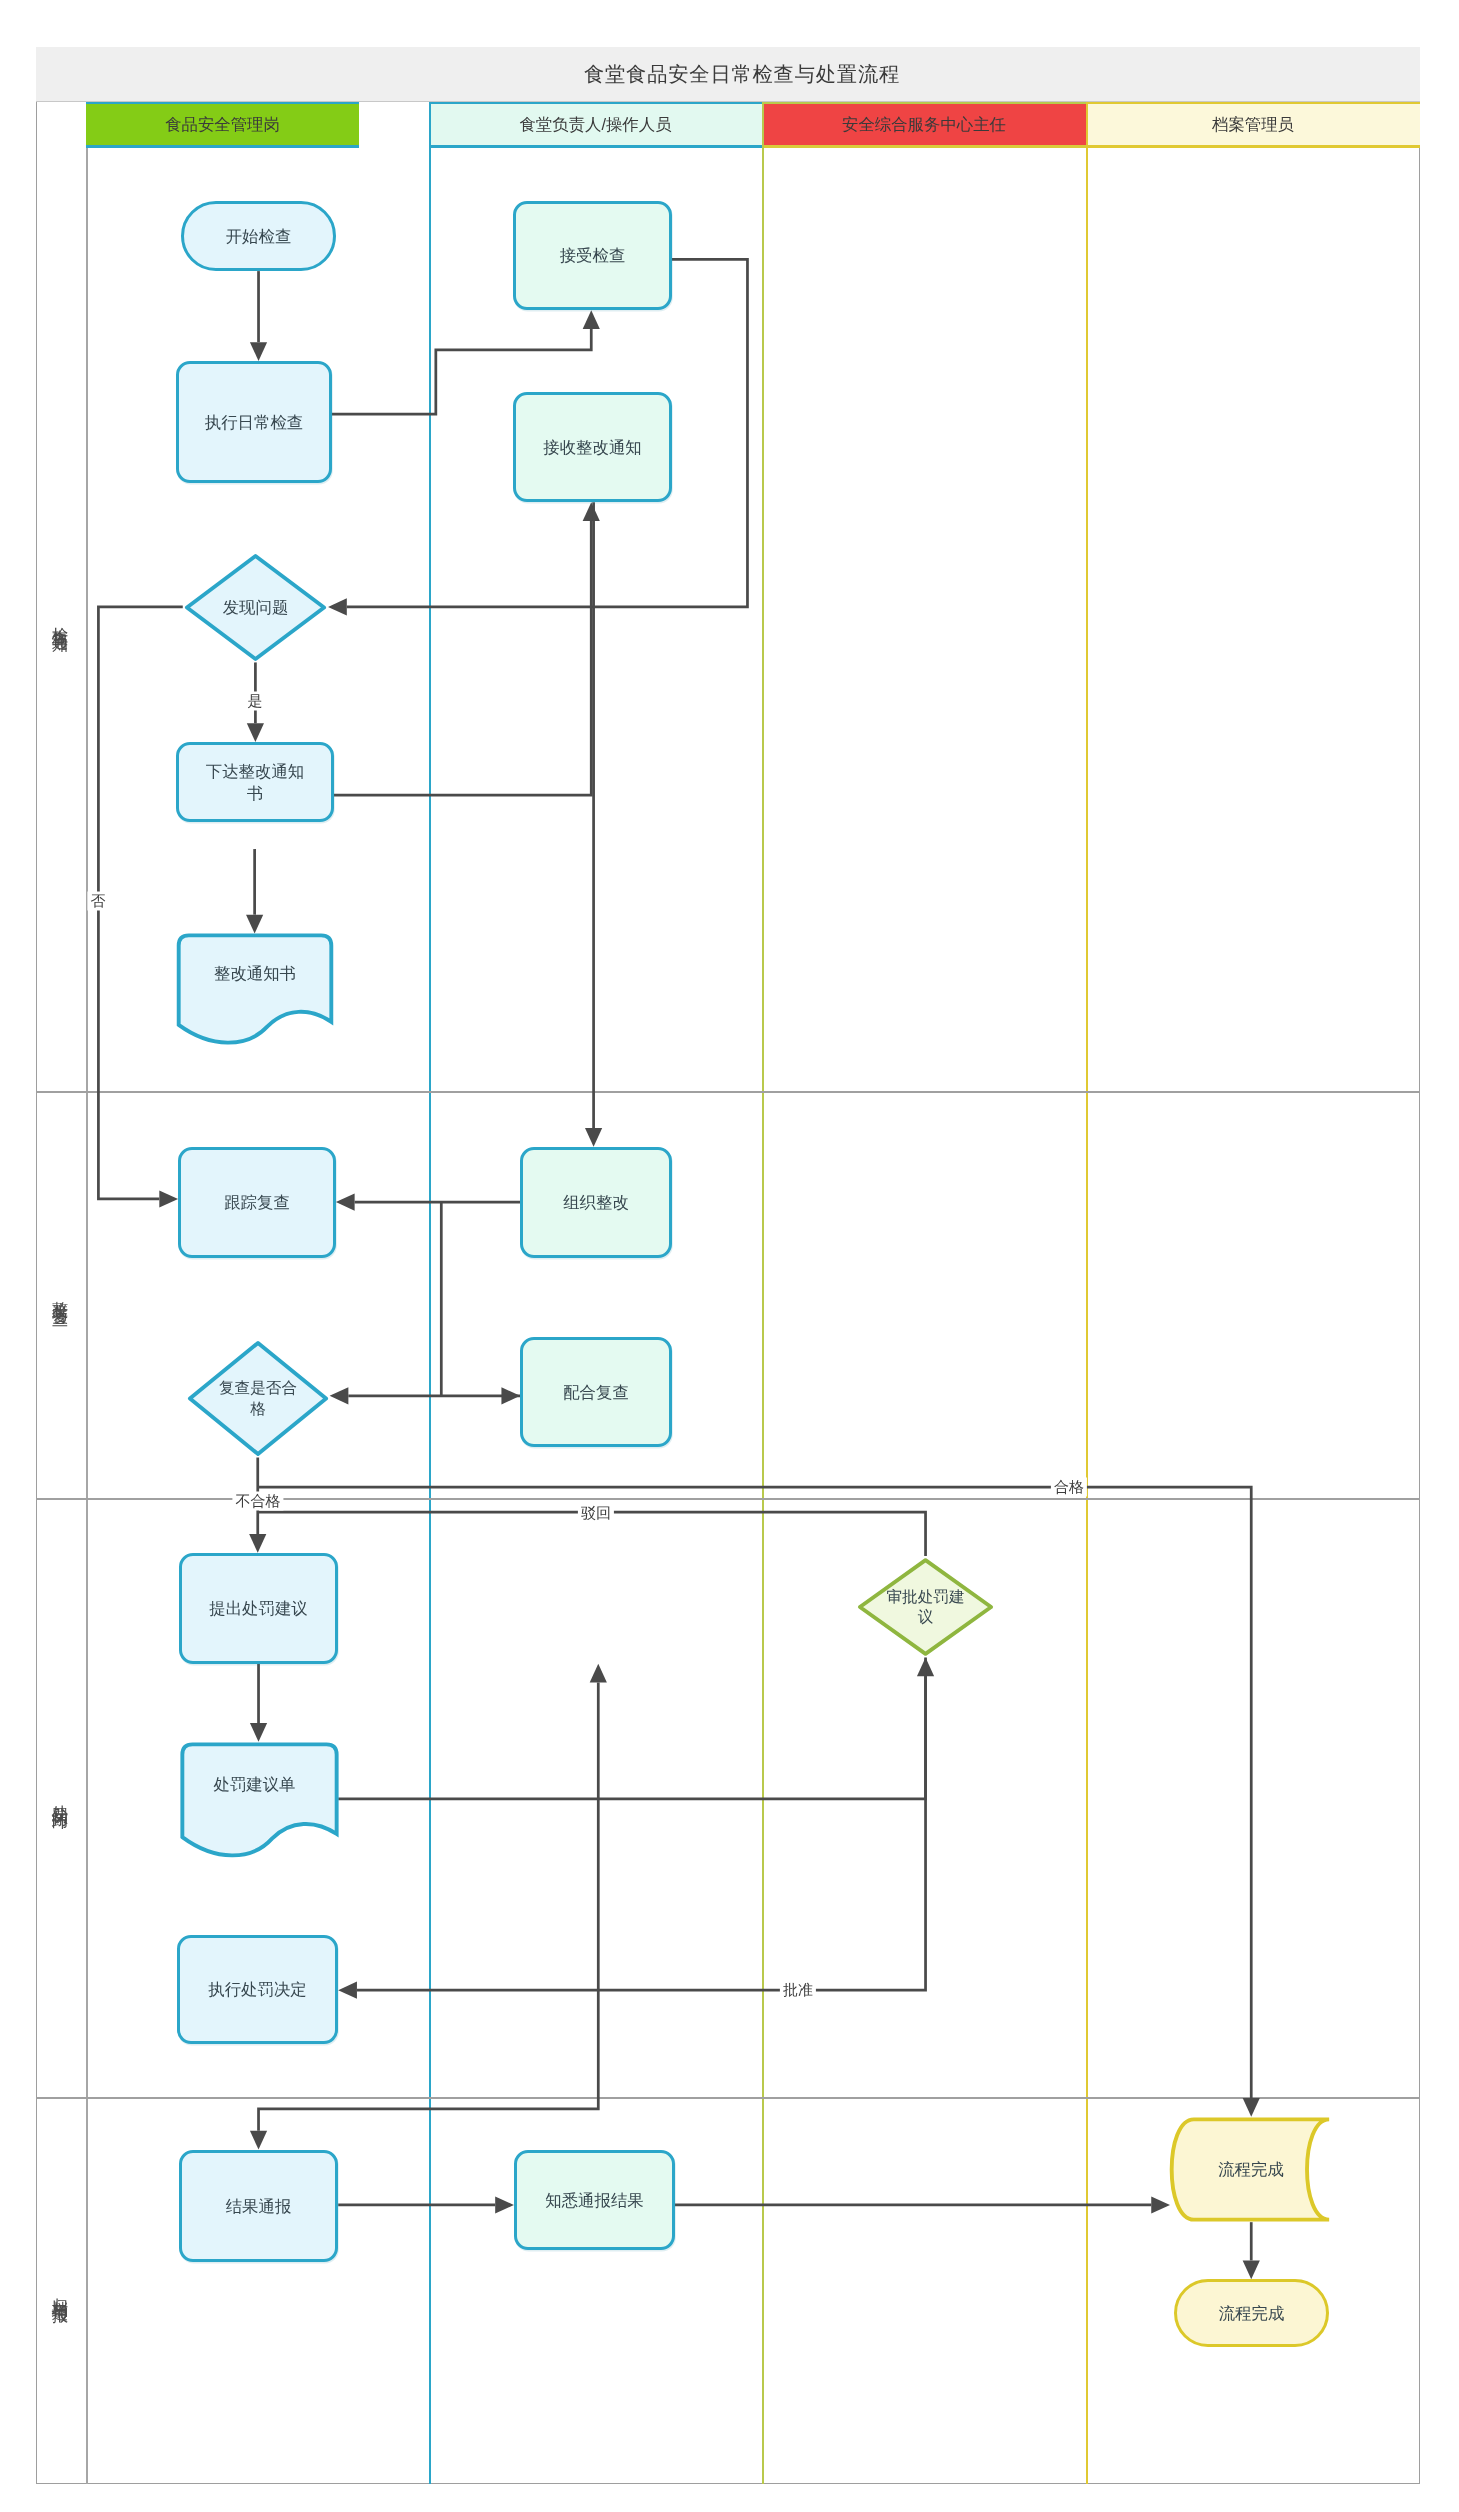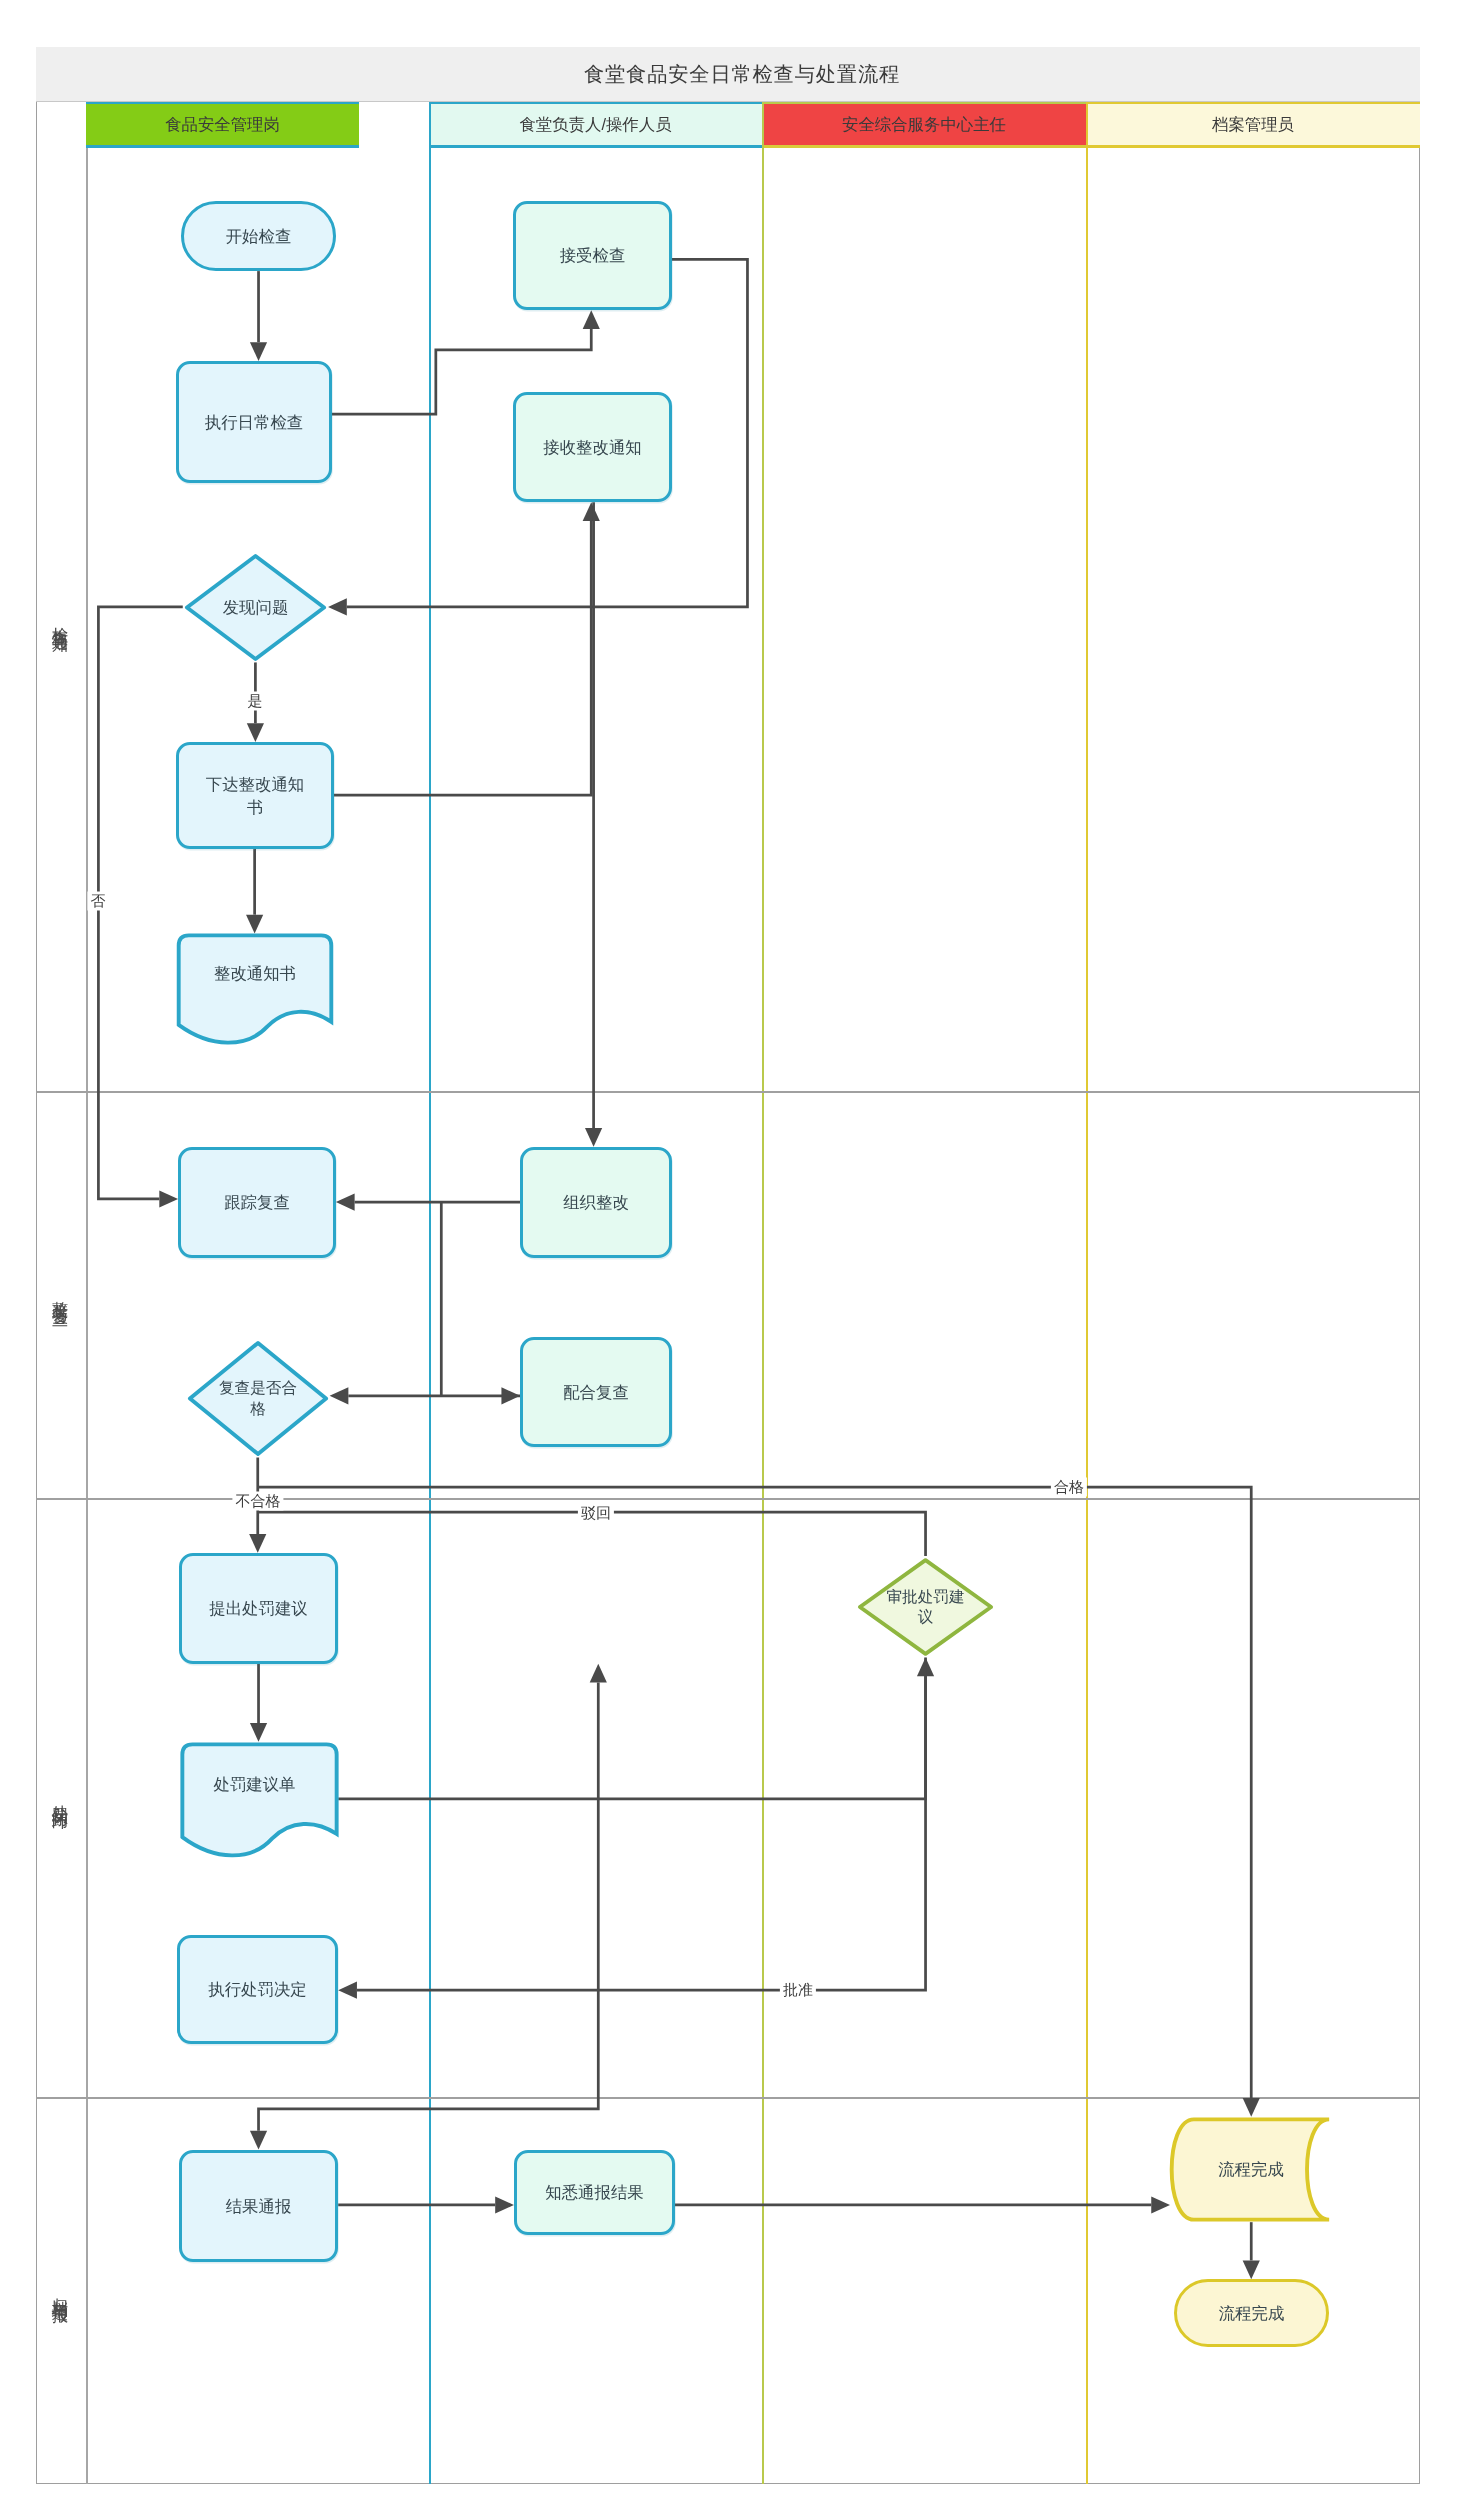--- a/index.html
+++ b/index.html
@@ -150,21 +150,21 @@
 
   <div class="shape" style="left:183px;top:552px;width:145px;height:111px">
     <svg width="145" height="111" viewBox="0 0 186 142">
       <polygon points="93,5 181,71 93,137 5,71" fill="#e3f5fc" stroke="#2ba6c9" stroke-width="5" stroke-linejoin="round"></polygon>
     </svg>
     <div class="slabel">
         <span>发现问题</span>
       </div>
   </div>
 
-  <div class="node rect" style="left:176px;top:742px;width:158px;height:107px">
+  <div class="node rect" style="left:176px;top:742px;width:158px;height:80px">
     <span class="wrap6">下达整改通知书</span>
     </div>
 
   <div class="shape" style="left:176px;top:933px;width:158px;height:109px">
     <svg width="158" height="109" viewBox="0 0 202 140">
       <path d="M3,118 C44,148 91,148 117,120 C141,96 172,96 199,114 L199,16 Q199,3 186,3 L16,3 Q3,3 3,16 Z" fill="#e3f5fc" stroke="#2ba6c9" stroke-width="5"></path>
     </svg>
     <div class="slabel" style="height:75%">
         <span>整改通知书</span>
       </div>
@@ -208,21 +208,21 @@
     </div>
   <div class="node rect c2" style="left:513px;top:392px;width:159px;height:110px">
     <span>接收整改通知</span>
     </div>
   <div class="node rect c2" style="left:520px;top:1147px;width:152px;height:111px">
     <span>组织整改</span>
     </div>
   <div class="node rect c2" style="left:520px;top:1337px;width:152px;height:110px">
     <span>配合复查</span>
     </div>
-  <div class="node rect c2" style="left:514px;top:2150px;width:161px;height:85px">
+  <div class="node rect c2" style="left:514px;top:2150px;width:161px;height:100px">
     <span>知悉通报结果</span>
     </div>
 
   <div class="shape" style="left:856px;top:1556px;width:139px;height:102px">
     <svg width="139" height="102" viewBox="0 0 178 130">
       <polygon points="89,5 173,65 89,125 5,65" fill="#f0f8df" stroke="#8fb63f" stroke-width="5" stroke-linejoin="round"></polygon>
     </svg>
     <div class="slabel" style="font-size:15.6px">
         <span class="wrap5">审批处罚建议</span>
       </div>

